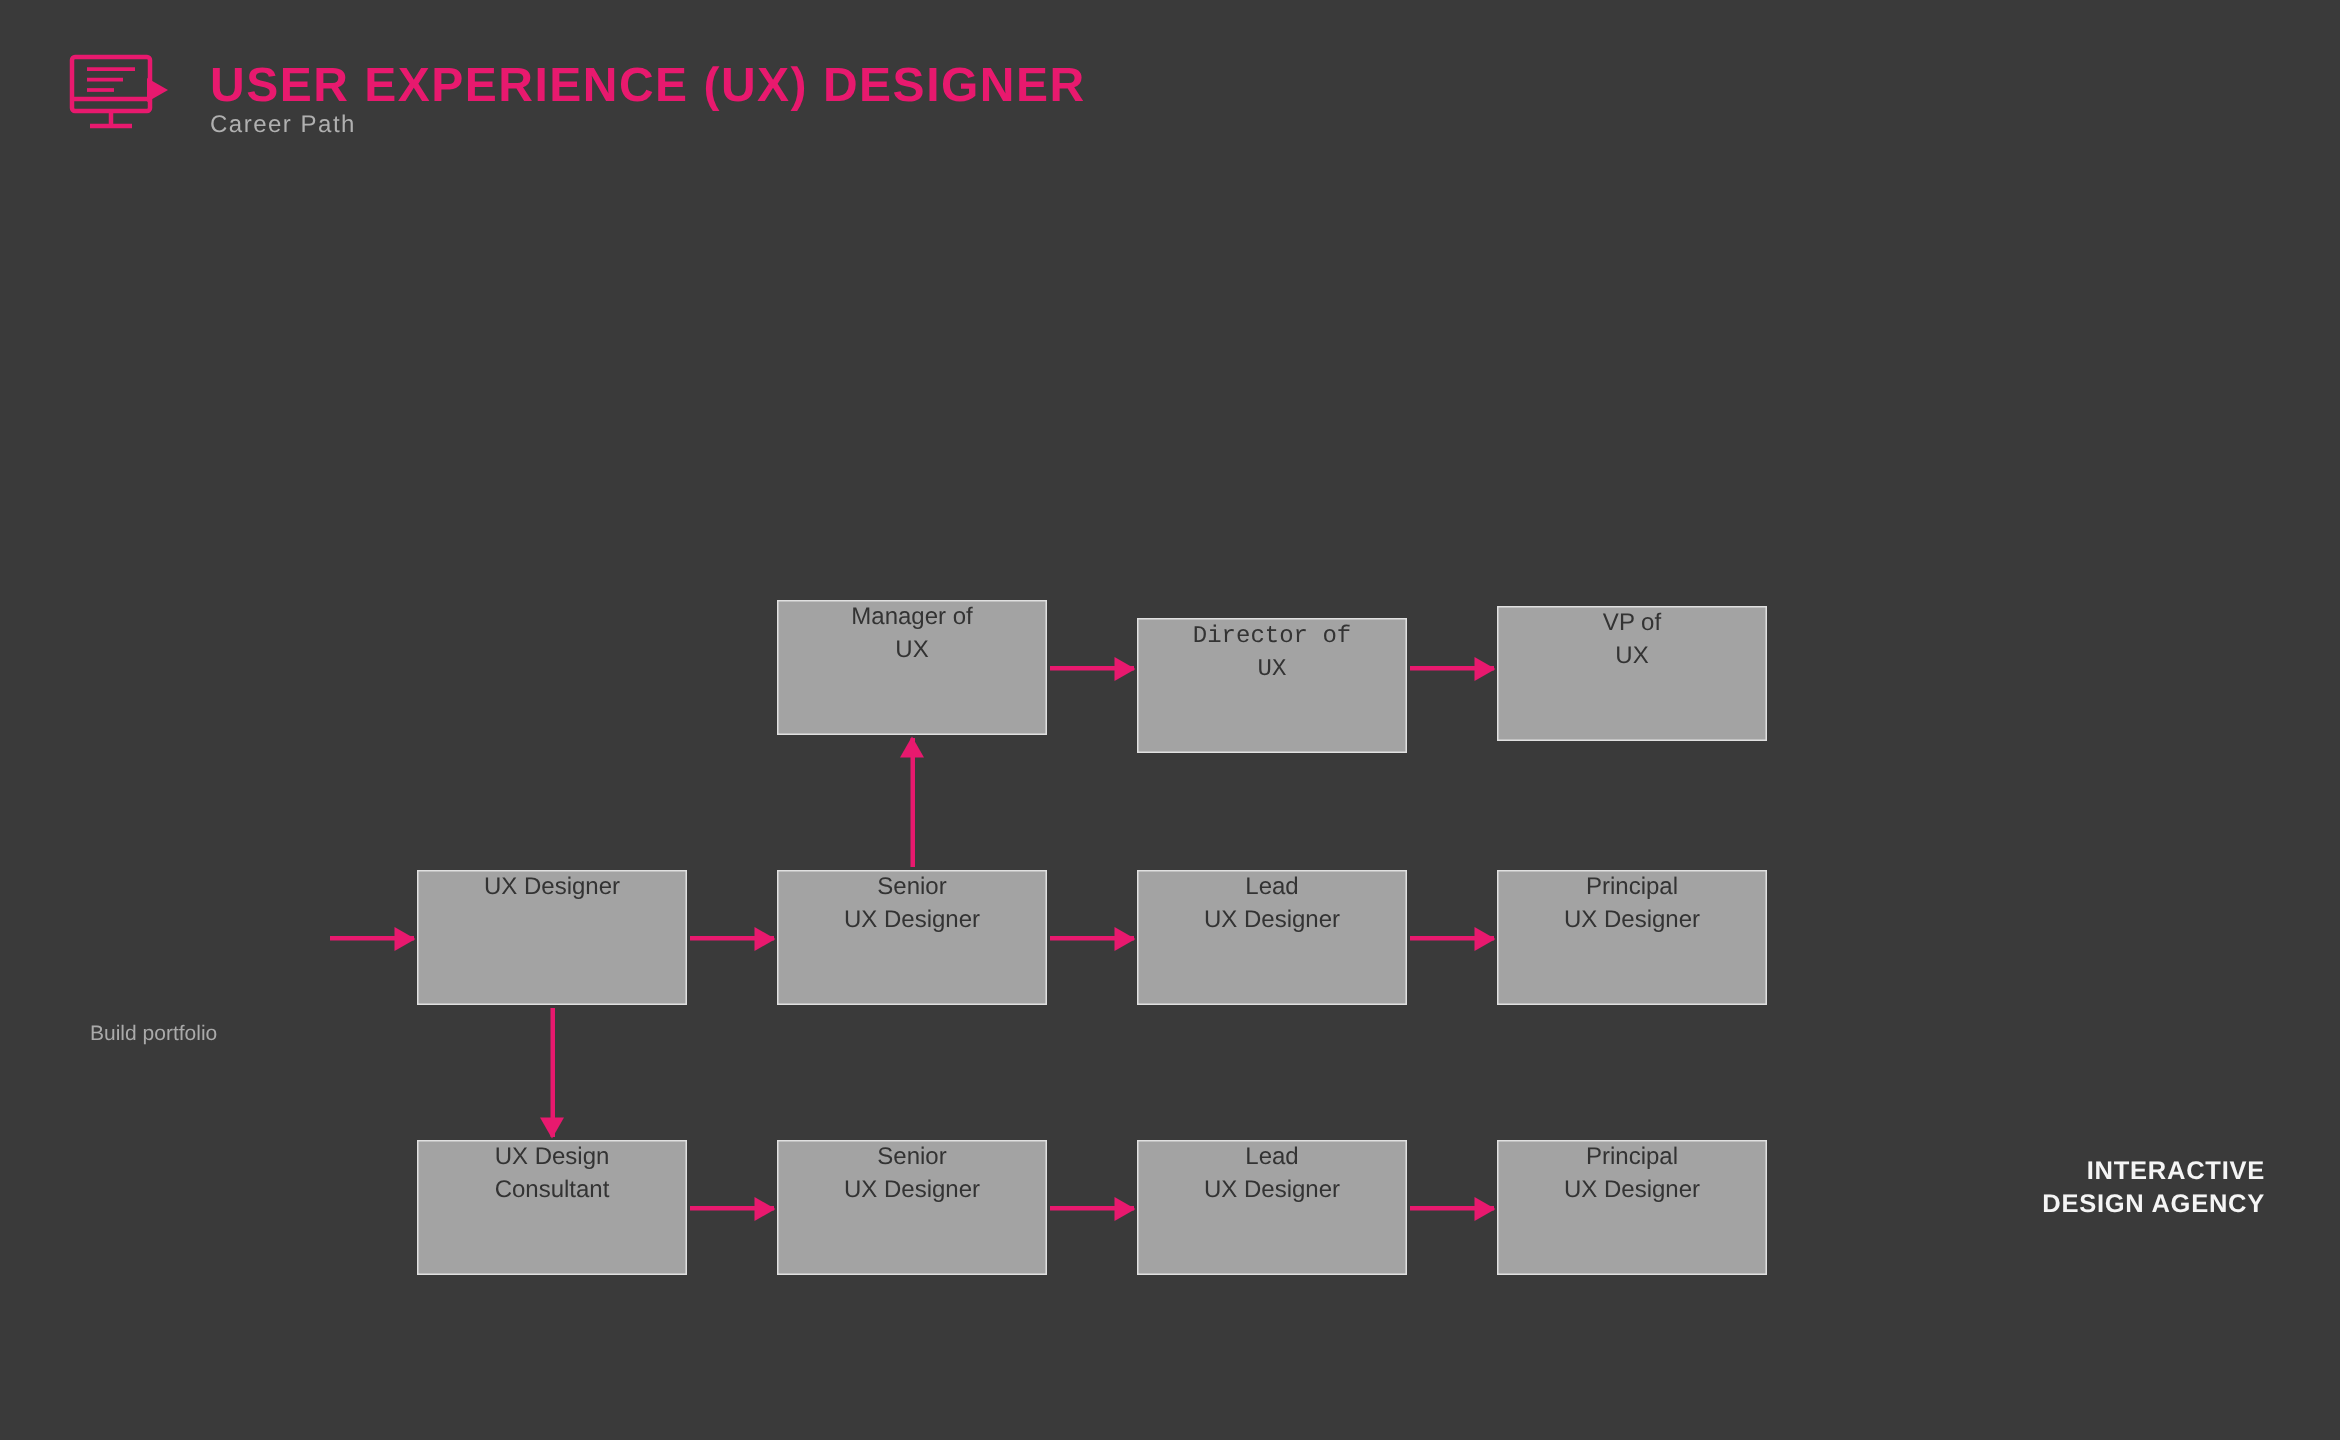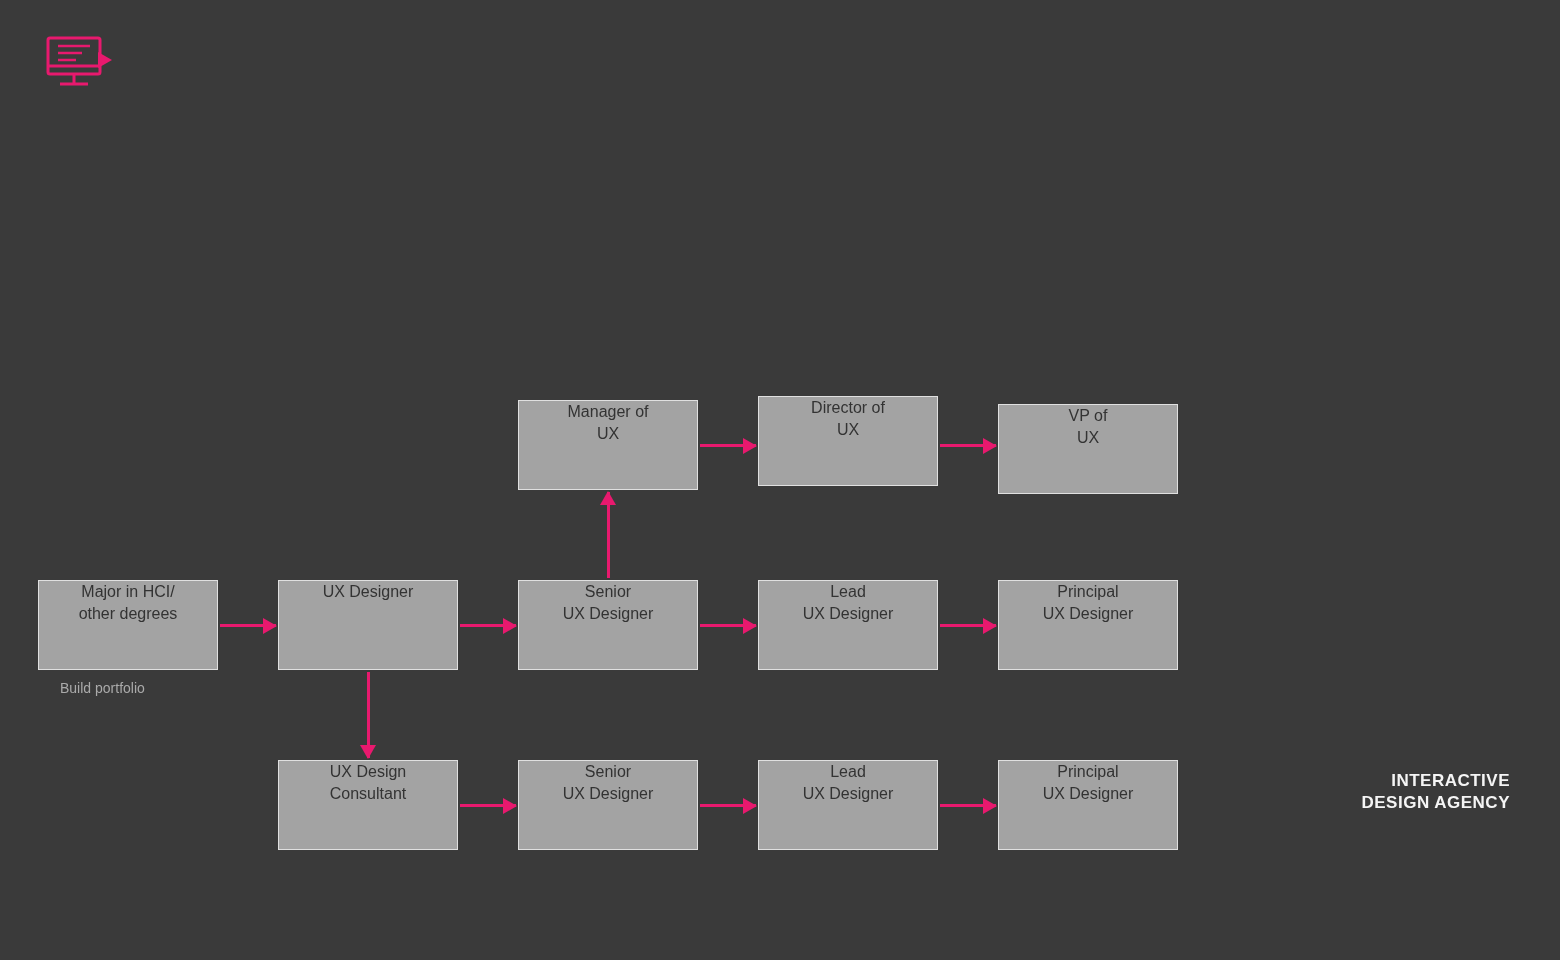--- a/index.html
+++ b/index.html
@@ -161,39 +161,40 @@
       <line x1="18" y1="16" x2="50" y2="16" stroke="#e8196e" stroke-width="2.5"></line>
       <line x1="18" y1="23" x2="42" y2="23" stroke="#e8196e" stroke-width="2.5"></line>
       <line x1="18" y1="30" x2="36" y2="30" stroke="#e8196e" stroke-width="2.5"></line>
 
       <polygon points="58,22 72,30 58,38" fill="#e8196e"></polygon>
 
       <line x1="34" y1="44" x2="34" y2="54" stroke="#e8196e" stroke-width="3"></line>
       <line x1="20" y1="54" x2="48" y2="54" stroke="#e8196e" stroke-width="3"></line>
     </svg>
   </div>
+  <div class="header-text">
+    <div class="title">USER EXPERIENCE (UX) DESIGNER</div>
+    <div class="subtitle">Career Path</div>
+  </div>
 </div>
 
 <div class="diagram">
 
   <div class="box box-std" style="left: 518px; top: 220px;">
     <span>Manager of<br>UX</span>
   </div>
 
-  <div class="box box-std" style="left: 758px; top: 216px;">
+  <div class="box box-std" style="left: 758px; top: 232px; font-family: Liberation Mono, monospace;">
     <span>Director of<br>UX</span>
   </div>
 
   <div class="box box-std" style="left: 998px; top: 224px;">
     <span>VP of<br>UX</span>
   </div>
 
-  <div class="box box-std" style="left: 38px; top: 400px;">
-    <span>Major in HCI/<br>other degrees</span>
-  </div>
 
   <div class="box box-std" style="left: 278px; top: 400px;">
     <span>UX Designer</span>
   </div>
 
   <div class="box box-std" style="left: 518px; top: 400px;">
     <span>Senior<br>UX Designer</span>
   </div>
 
   <div class="box box-std" style="left: 758px; top: 400px;">

